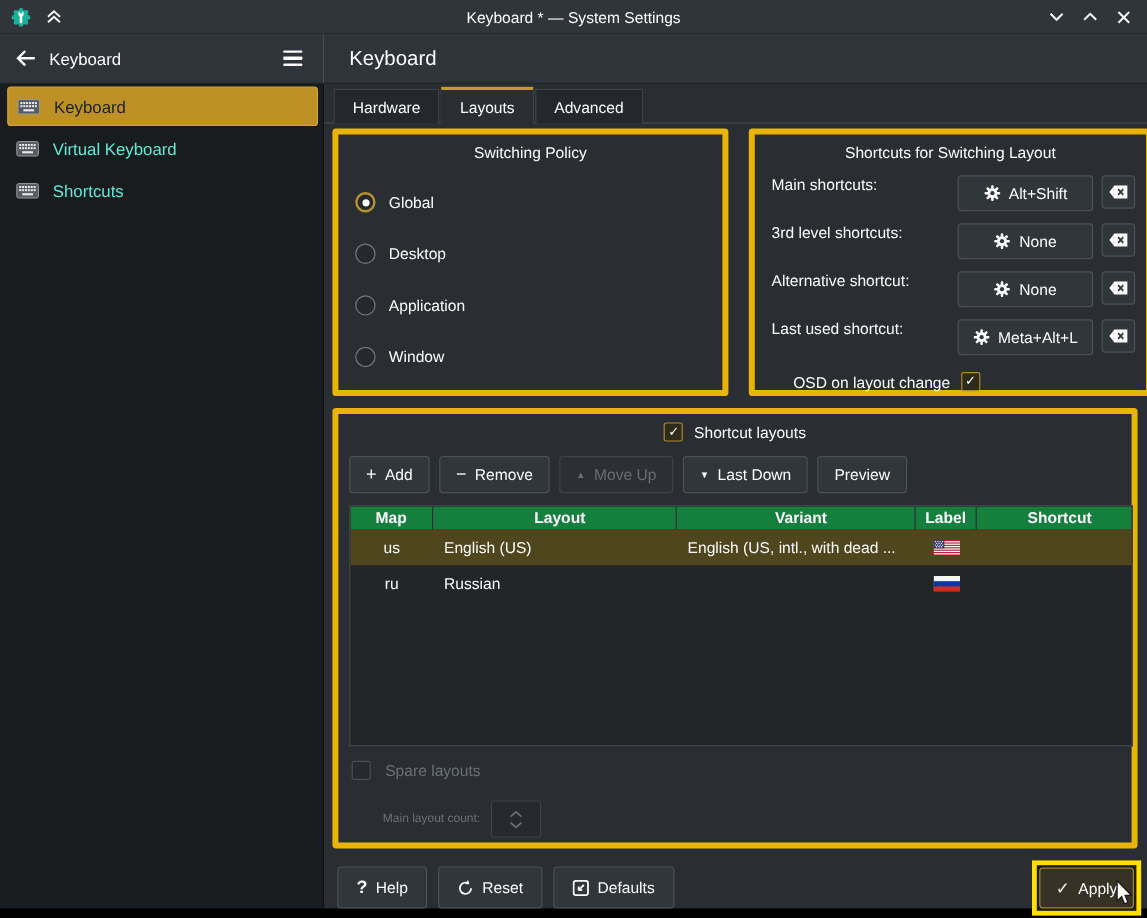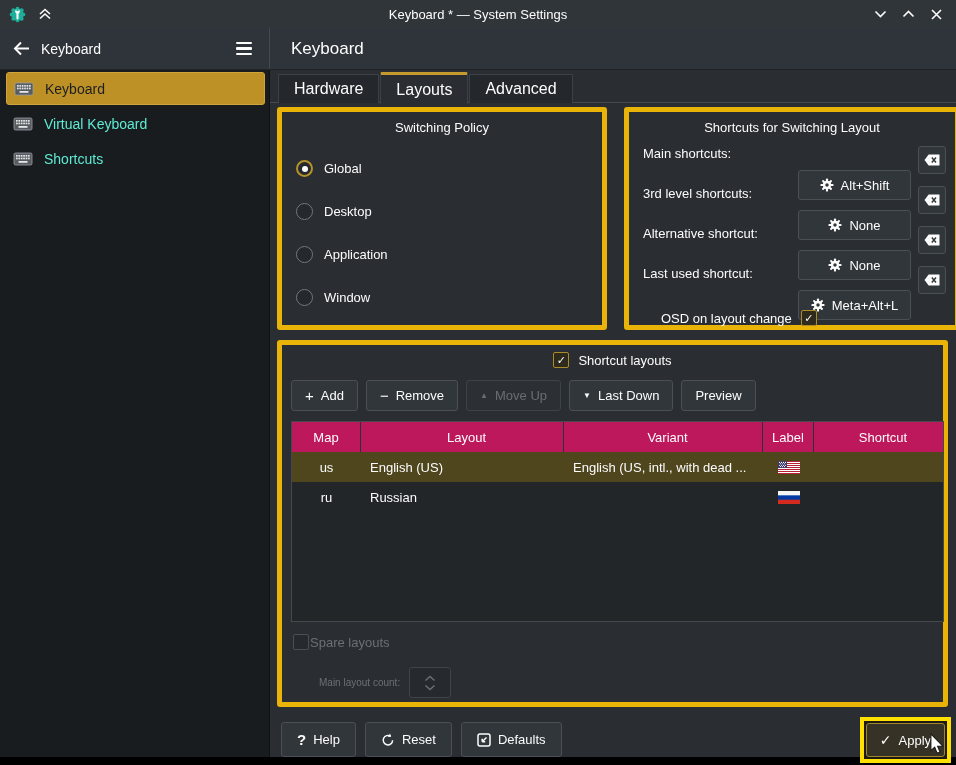--- a/index.html
+++ b/index.html
@@ -25,66 +25,66 @@
   .toolbar-main { flex:1; display:flex; align-items:center; padding-left:21px; font-size:17px; }
   
   .sidebar { position:absolute; top:70px; left:0; width:270px; height:687px; background:#191c1f; border-right:1px solid #101214; padding-top:2px; }
   .side-item { height:33px; margin:0 4px 2px 6px; display:flex; align-items:center; gap:11px; padding:0 7px; border-radius:3px; font-size:14px; color:#5eead4; }
   .side-item.selected { background:#bd9126; border:1px solid #cfa43c; color:#1c1f21; }
   .kbd-ic { flex:0 0 auto; display:flex; }
   
   .main { position:absolute; top:70px; left:270px; width:686px; height:687px; background:#2a2e32; }
   .tabline { position:absolute; top:32px; left:0; width:686px; height:1px; background:#46494d; }
   .tabbar { position:absolute; top:2px; left:8px; display:flex; align-items:flex-end; height:31px; z-index:2; }
-  .tab { height:29px; padding:0 15px; display:flex; align-items:center; background:#24282c; border:1px solid #3c4147; border-bottom:none; margin-right:1px; font-size:16px; }
+  .tab { height:29px; padding:0 15px; display:flex; align-items:center; background:#24282c; border:1px solid #3c4147; border-bottom:none; margin-right:1px; font-size:13px; }
   .tab.selected { background:#2a2e32; border-top:3px solid #c79a2e; height:32px; border-radius:2px 2px 0 0; margin-bottom:-1px; }
   .groupbox { position:absolute; border:5px solid #eab308; border-radius:3px; background:#2a2e32; }
   .gb-title { text-align:center; font-size:13px; padding-top:8px; }
   
   .gb-switch { left:7px; top:37px; width:330px; height:223px; }
   .radio-col { padding:12px 14px 0 14px; }
   .radio-row { height:43px; display:flex; align-items:center; gap:11px; }
   .radio { width:17px; height:17px; border-radius:50%; border:1px solid #73787d; background:#25282c; position:relative; flex:0 0 auto; }
   .radio.checked { border:2px solid #b4922c; }
   .radio.checked::after { content:""; position:absolute; inset:3.5px; border-radius:50%; background:#fcfcfc; }
   
   .gb-short { left:354px; top:37px; width:336px; height:223px; }
   .sc-rows { padding:11px 9px 0 14px; }
   .sc-row { height:30px; margin-bottom:10px; display:flex; align-items:flex-start; }
   .sc-label { flex:1; font-size:13px; }
   .btn { background:#31363b; border:1px solid #4b5056; border-radius:3px; color:#fcfcfc; display:flex; align-items:center; justify-content:center; gap:7px; font-size:13px; }
   .btn.disabled { color:#696e73; border-color:#3e4348; background:#2c3034; }
-  .sc-btn { width:113px; height:30px;margin-top:24px; }
+  .sc-btn { width:113px; height:30px; }
   .clear-btn { width:28px; height:28px; margin-left:7px; }
   .osd-row { display:flex; align-items:center; gap:9px; padding-left:18px; height:24px; }
   .cb { width:16px; height:16px; border-radius:2px; border:1px solid #ac8b28; background:#2e2b1d; display:flex; align-items:center; justify-content:center; flex:0 0 auto; }
   .cb-check { font-size:11px; font-weight:bold; color:#fcfcfc; line-height:1; }
   .cb.disabled { border:1px solid #4a4f54; background:#26292d; }
   
   .gb-layouts { left:7px; top:270px; width:671px; height:367px; }
   .configure-row { display:flex; justify-content:center; align-items:center; gap:9px; padding-top:7px; }
   .lay-btns { display:flex; gap:8px; margin:12px 0 0 9px; }
   .lay-btn { height:31px; padding:0 13px; }
   .icon-glyph { font-size:15px; line-height:1; }
   .tri { font-size:8px; line-height:1; }
   
   .tbl { position:absolute; left:9px; top:76px; width:653px; height:201px; background:#232629; border:1px solid #45494d; overflow:hidden; }
-  .tbl-head { display:flex; height:30px; background:#be185d; font-weight:normal; }
+  .tbl-head { display:flex; height:19px; background:#15803d; font-weight:bold; }
   .th { display:flex; align-items:center; justify-content:center; border-right:1px solid #2d3034; }
   .th:last-child { border-right:none; }
   .trow { display:flex; height:30px; align-items:center; }
   .trow.selected { background:#4f461e; }
   .td { display:flex; align-items:center; overflow:hidden; white-space:nowrap; }
   .c-map { width:69px; justify-content:center; }
   .c-layout { width:203px; padding-left:9px; }
   .c-variant { width:199px; padding-left:9px; }
   .c-label { width:51px; justify-content:center; }
   .c-short { width:129px; padding-left:9px; }
   
-  .spare-row { position:absolute; left:11px; top:289px; display:flex; align-items:center; gap:1px; color:#6b7075; font-size:13px; }
+  .spare-row { position:absolute; left:11px; top:289px; display:flex; align-items:center; gap:12px; color:#6b7075; font-size:13px; }
   .mlc-row { position:absolute; left:37px; top:322px; display:flex; align-items:center; gap:9px; color:#6b7075; font-size:10px; }
   .spin { width:42px; height:31px; border:1px solid #3f444a; border-radius:3px; background:#26292d; display:flex; flex-direction:column; align-items:center; justify-content:center; gap:2px; }
   
   .footer { position:absolute; left:11px; top:652px; display:flex; gap:9px; }
   .foot-btn { height:35px; padding:0 15px; }
   .q-ic { font-size:15px; font-weight:bold; }
   
   .apply-wrap { position:absolute; left:860px; top:717px; width:91px; height:46px; border:4px solid #ffe000; display:flex; align-items:center; justify-content:center; background:#1c1a12; }
   .apply-btn { width:79px; height:34px; background:#373226; border:1px solid #a3842a; }
   .check-ic { font-size:14px; }

